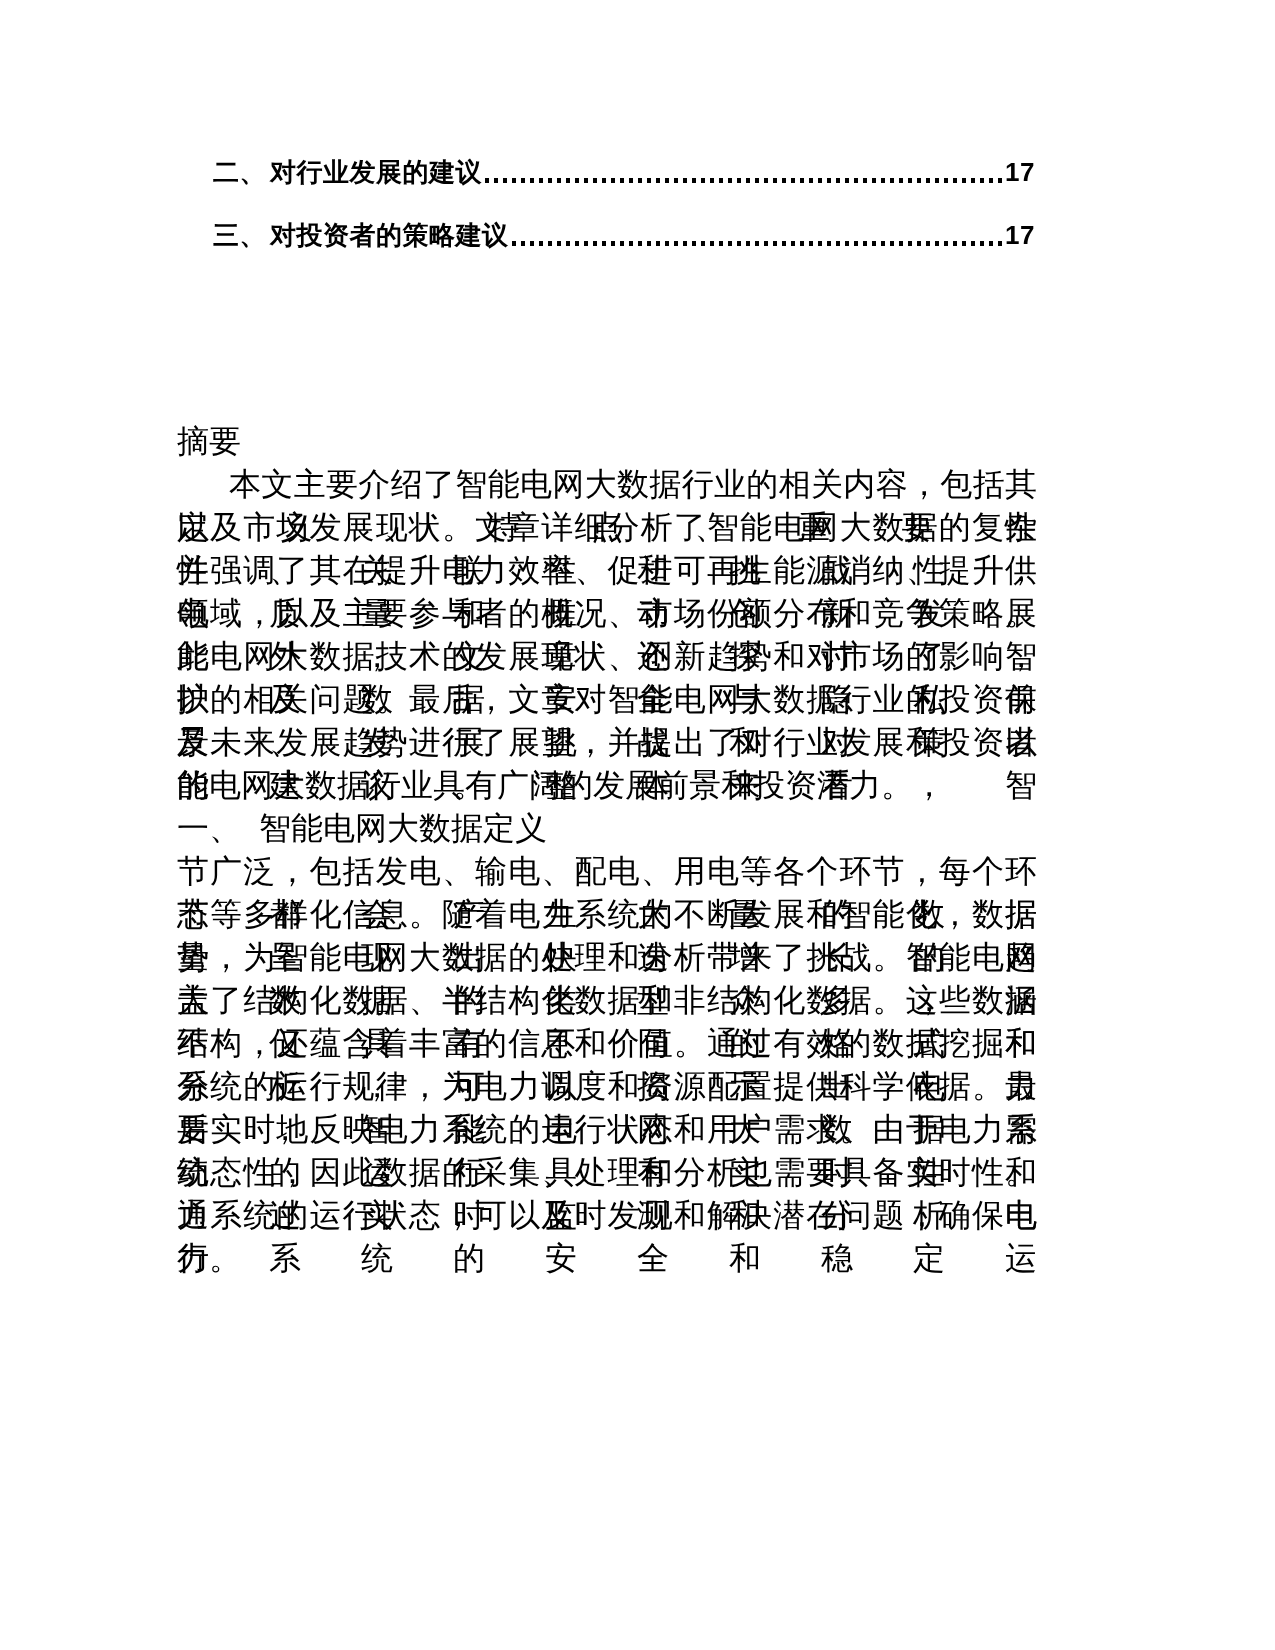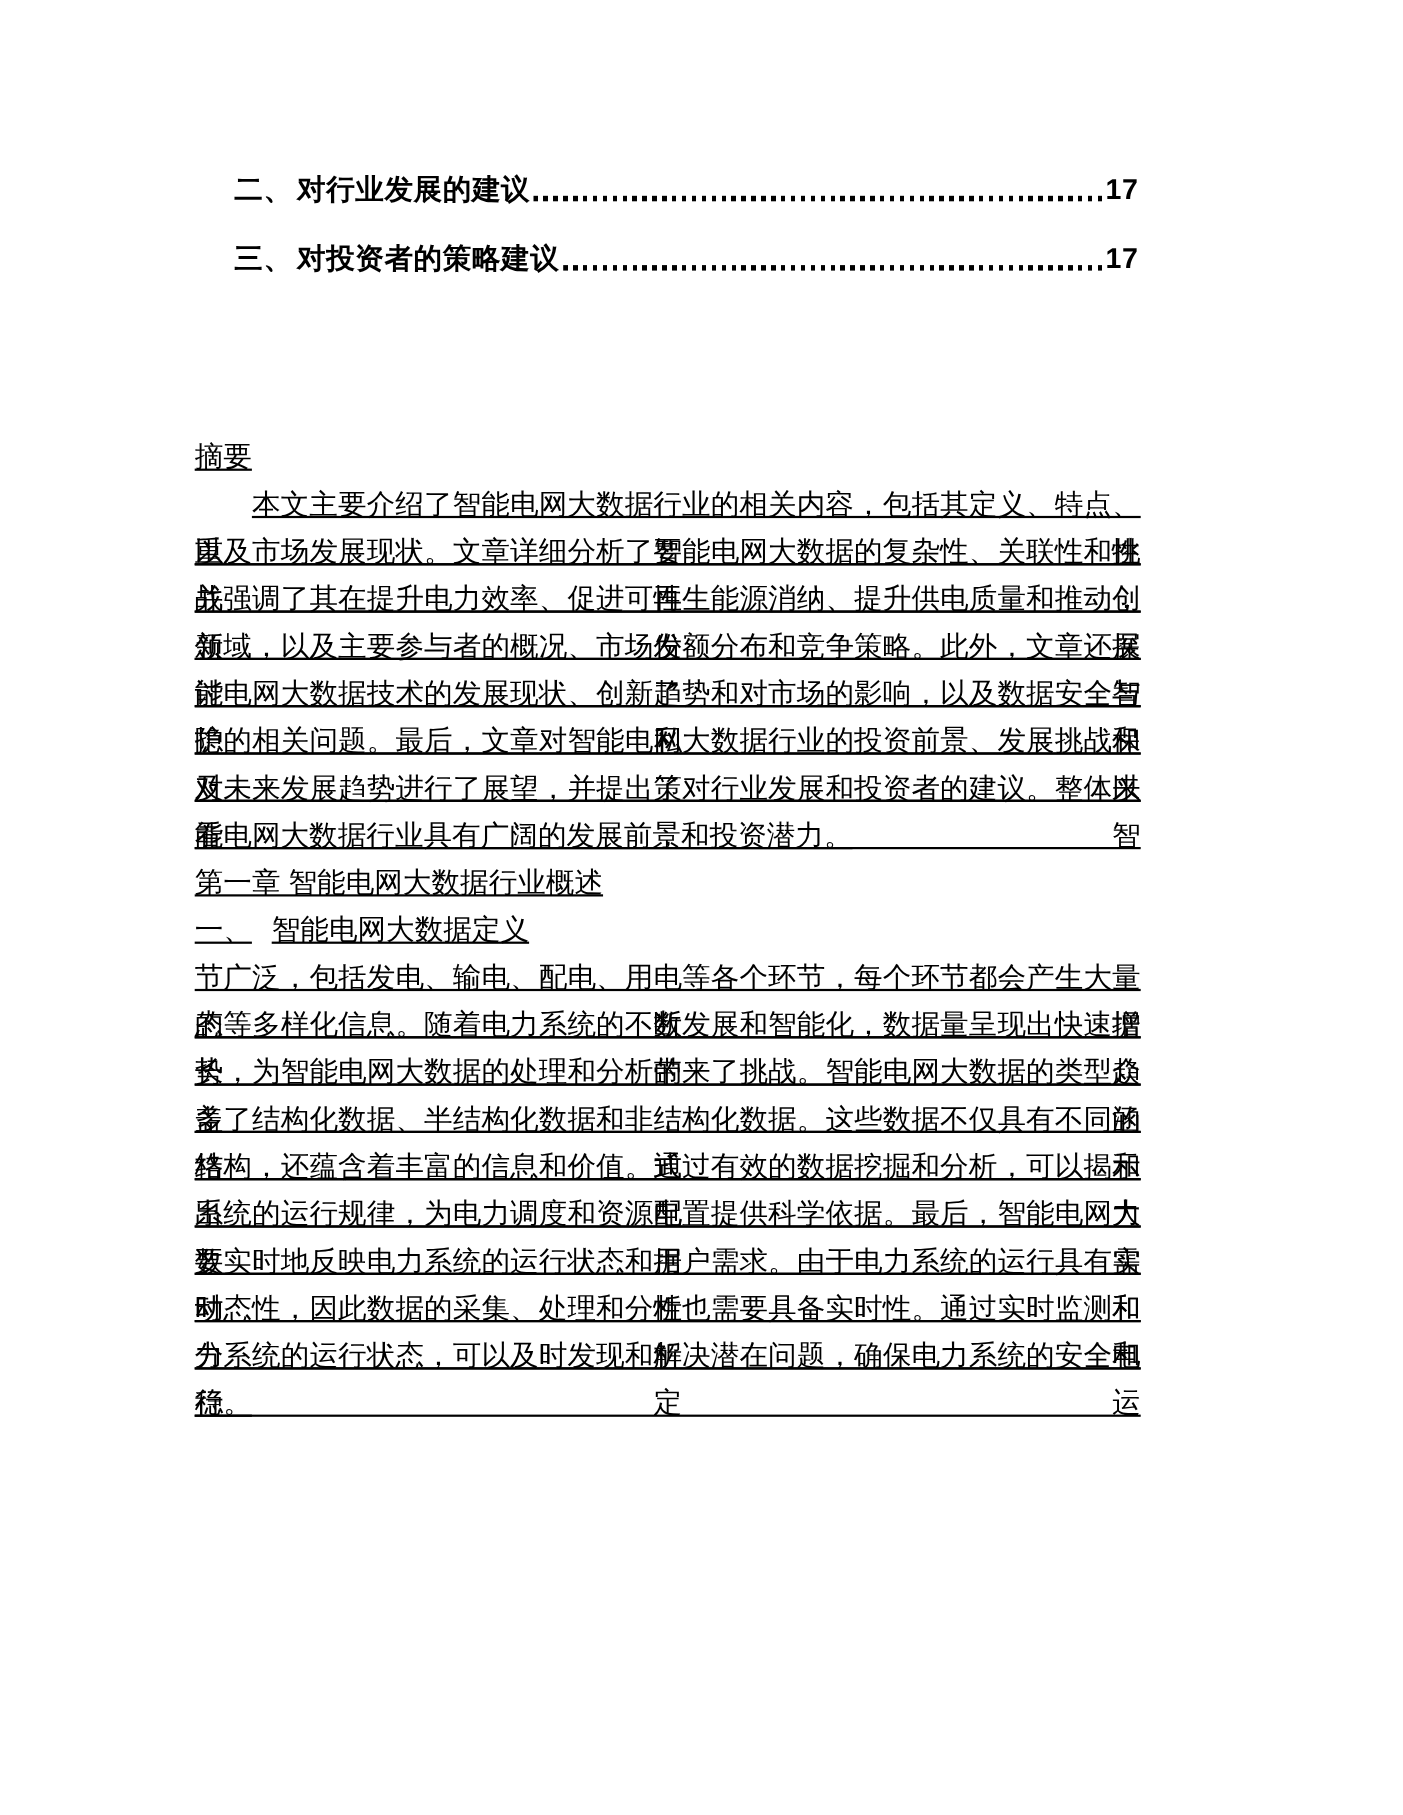--- a/index.html
+++ b/index.html
@@ -37,24 +37,23 @@
     height: 5px;
     margin: 0 1px 5px 3px;
     background-image: repeating-linear-gradient(to right, #000 0 4px, transparent 4px 9px);
   }
   .toc-page { flex: none; }
 
   
   .doc {
     position: absolute;
     left: 177px;
-    top: 394px;
+    top: 420px;
     width: 860px;
-    font-size: 26px;
-    text-decoration: underline;
+    font-size: 32px;
   }
   .ln {
     height: 43px;
     line-height: 43px;
     text-align: left;
   }
   .ln.just {
     text-align: justify;
     text-align-last: justify;
     text-justify: inter-character;
@@ -87,21 +86,20 @@
 
   <div class="ln just ind">本文主要介绍了智能电网大数据行业的相关内容，包括其定义、特点、重要性</div>
   <div class="ln just">以及市场发展现状。文章详细分析了智能电网大数据的复杂性、关联性和挑战性，</div>
   <div class="ln just">并强调了其在提升电力效率、促进可再生能源消纳、提升供电质量和推动创新发展</div>
   <div class="ln just">领域，以及主要参与者的概况、市场份额分布和竞争策略。此外，文章还探讨了智</div>
   <div class="ln just">能电网大数据技术的发展现状、创新趋势和对市场的影响，以及数据安全与隐私保</div>
   <div class="ln just">护的相关问题。最后，文章对智能电网大数据行业的投资前景、发展挑战和对策以</div>
   <div class="ln just">及未来发展趋势进行了展望，并提出了对行业发展和投资者的建议。整体来看，智</div>
   <div class="ln">能电网大数据行业具有广阔的发展前景和投资潜力。</div>
 
-  <div class="ln">第一章 智能电网大数据行业概述</div>
 
   <div class="ln section-row">
     <span class="sec-num">一、</span>
     <span>智能电网大数据定义</span>
   </div>
 
   <div class="ln just">节广泛，包括发电、输电、配电、用电等各个环节，每个环节都会产生大量的数据</div>
   <div class="ln just">态等多样化信息。随着电力系统的不断发展和智能化，数据量呈现出快速增长的趋</div>
   <div class="ln just">势，为智能电网大数据的处理和分析带来了挑战。智能电网大数据的类型众多，涵</div>
   <div class="ln just">盖了结构化数据、半结构化数据和非结构化数据。这些数据不仅具有不同的格式和</div>

